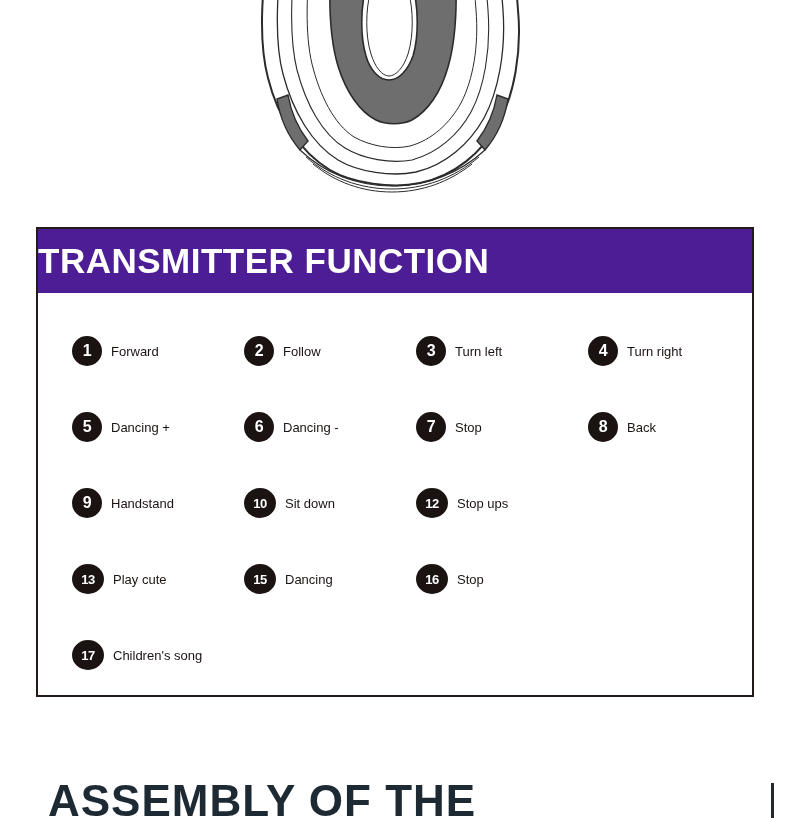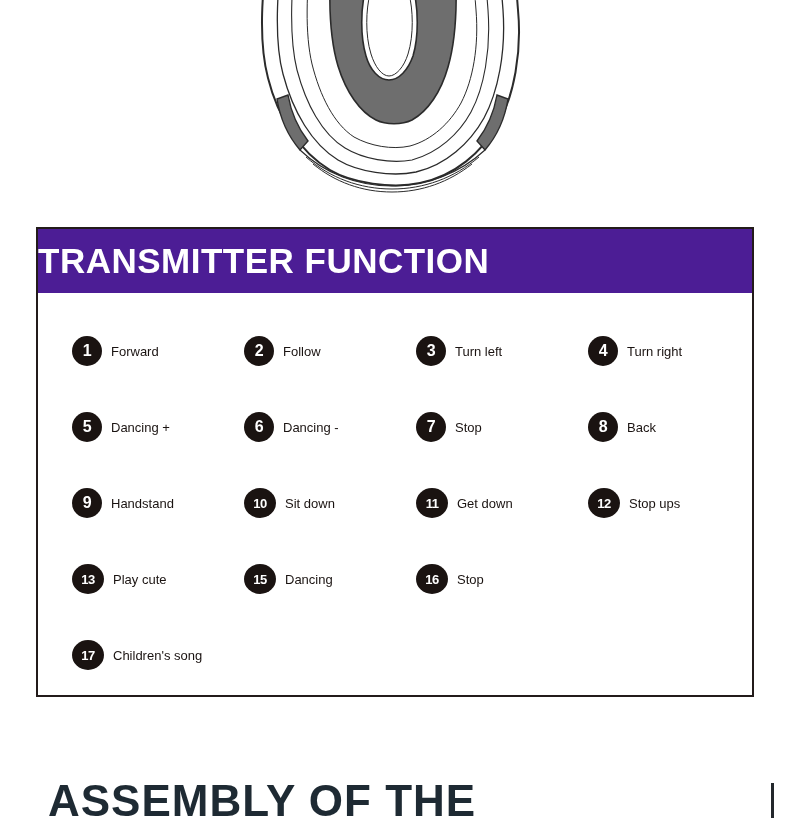--- a/index.html
+++ b/index.html
@@ -221,24 +221,20 @@
     <div class="func-row">
       <div class="func-item">
         <span class="func-badge">9</span>
         <span class="func-label">Handstand</span>
       </div>
       <div class="func-item">
         <span class="func-badge wide">10</span>
         <span class="func-label">Sit down</span>
       </div>
       <div class="func-item">
-        <span class="func-badge wide">11</span>
-        <span class="func-label">Get down</span>
-      </div>
-      <div class="func-item">
         <span class="func-badge wide">12</span>
         <span class="func-label">Stop ups</span>
       </div>
     </div>
 
     <div class="func-row">
       <div class="func-item">
         <span class="func-badge wide">13</span>
         <span class="func-label">Play cute</span>
       </div>

